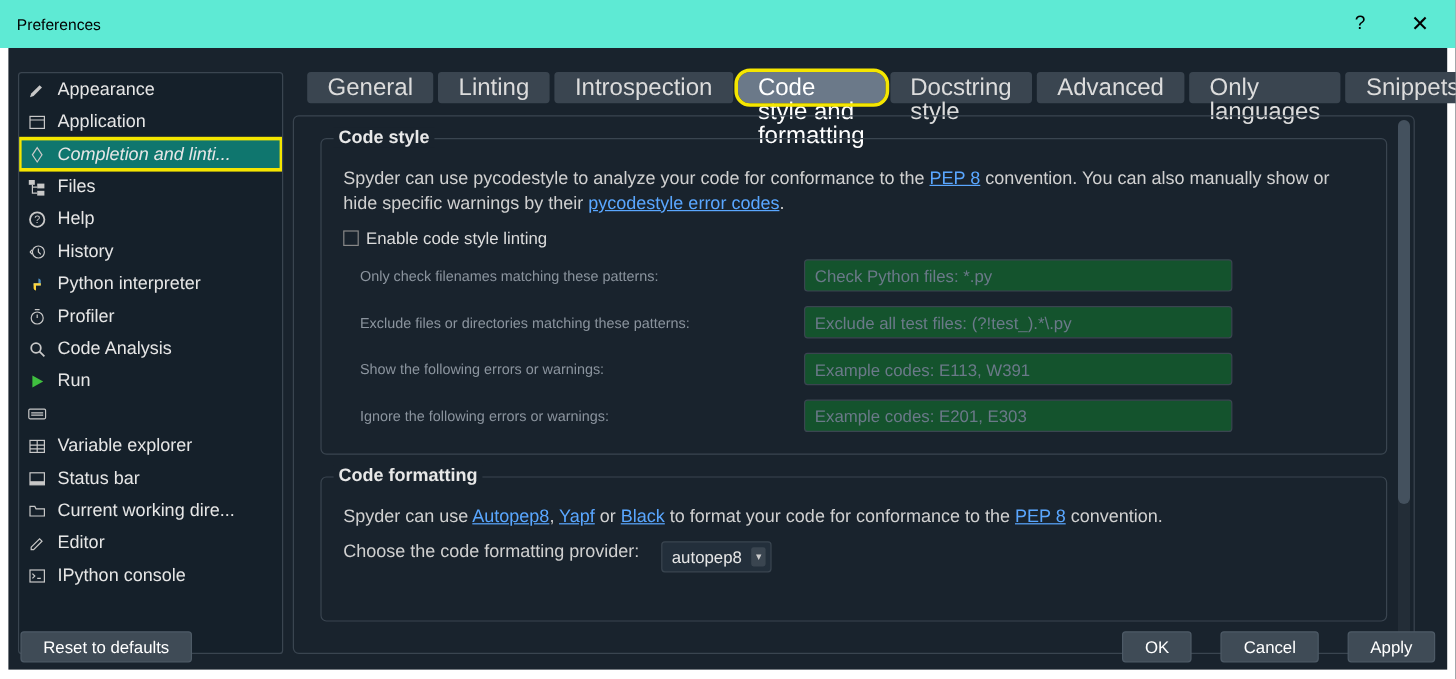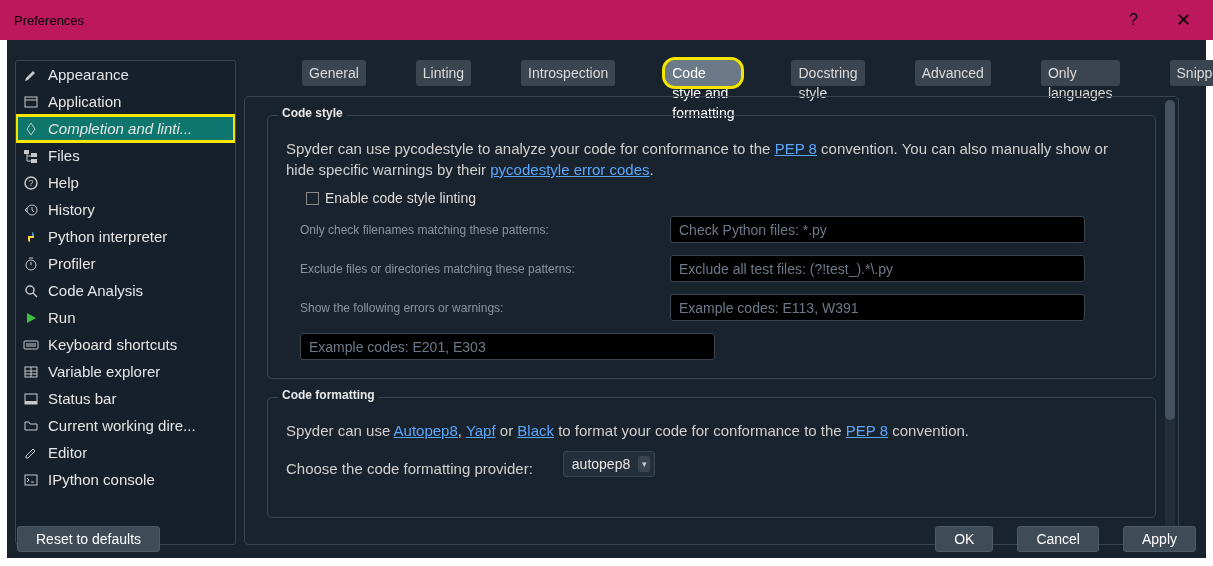--- a/index.html
+++ b/index.html
@@ -1,53 +1,53 @@
 <!DOCTYPE html>
 <html><head>
 <meta charset="utf-8">
 <style>
 * { box-sizing: border-box; margin: 0; padding: 0; }
 body { font-family: "Segoe UI", Arial, sans-serif; background: #fff; width: 1213px; height: 566px; overflow: hidden; font-size: 14px; color: #ddd; }
-.titlebar { height: 40px; display: flex; align-items: center; padding: 0 14px; background: #be185d; color: #000; }
+.titlebar { height: 40px; display: flex; align-items: center; padding: 0 14px; background: #5eead4; color: #000; }
 .titlebar .title { font-size: 13px; flex: 0 0 auto; }
 .titlebar .spacer { flex: 1; }
 .titlebar .help { font-size: 16px; margin-right: 30px; cursor: default; }
 .titlebar .close { font-size: 18px; cursor: default; padding: 4px 8px; }
 
 .app { background: #19232d; width: 1199px; height: 518px; margin: 0 7px; position: relative; }
 
 .sidebar { position: absolute; left: 8px; top: 20px; width: 221px; height: 485px; background: #15202a; border: 1px solid #3a4550; border-radius: 3px; overflow: hidden; }
 .sidebar-item { display: flex; align-items: center; height: 27px; padding: 0 6px; gap: 8px; color: #e6e6e6; cursor: default; white-space: nowrap; overflow: hidden; text-overflow: ellipsis; }
 .sidebar-item.selected { background: #0f766e; font-style: italic; }
 .sidebar-item.highlighted { outline: 3px solid #f5e600; outline-offset: -2px; }
 .sidebar-item .icon { width: 18px; height: 18px; display: inline-flex; align-items: center; justify-content: center; flex-shrink: 0; }
 .sidebar-item .label { overflow: hidden; text-overflow: ellipsis; white-space: nowrap; flex: 1; font-size: 15px; }
 
 .main { position: absolute; left: 237px; top: 20px; width: 955px; height: 485px; }
 .tabs { display: flex; gap: 4px; height: 26px; margin-left: 12px; }
-.tab { background: #3a4550; color: #dcdcdc; padding: 3px 7px; border-radius: 3px; font-size: 14px; cursor: default; line-height: 20px; margin-left: 46px; }
+.tab { background: #3a4550; color: #dcdcdc; padding: 3px 17px; border-radius: 3px; font-size: 20px; cursor: default; line-height: 20px; }
 .tab.active { background: #6b7989; color: #fff; }
 .tab.highlighted { outline: 3px solid #f5e600; outline-offset: 0; border-radius: 10px; }
 
 .panel-wrap { margin-top: 10px; width: 935px; height: 449px; border: 1px solid #3a4550; border-radius: 5px; position: relative; overflow: hidden; }
 .scrollbar { position: absolute; right: 3px; top: 3px; width: 10px; height: 442px; background: #232d37; border-radius: 5px; }
 .scrollbar-thumb { position: absolute; left: 0; top: 0; width: 10px; height: 320px; background: #44515e; border-radius: 5px; }
 
 .groupbox { border: 1px solid #3a4550; border-radius: 5px; margin: 18px 22px 0 22px; padding: 22px 18px 18px 18px; position: relative; }
-.groupbox .legend { position: absolute; top: -10px; left: 10px; background: #19232d; padding: 0 4px; font-weight: bold; font-size: 12px; color: #e8e8e8; }
+.groupbox .legend { position: absolute; top: -10px; left: 10px; background: #19232d; padding: 0 4px; font-weight: bold; font-size: 15px; color: #e8e8e8; }
 
 .desc { color: #d0d0d0; line-height: 1.4; font-size: 15px; margin-bottom: 10px; }
 .desc a, a.link { color: #5aa7ff; text-decoration: underline; }
 
-.checkbox-row { display: flex; align-items: center; gap: 6px; margin-top: 4px; margin-bottom: 10px; margin-left: 20px; }
+.checkbox-row { display: flex; align-items: center; gap: 6px; margin-top: 4px; margin-bottom: 10px; }
 .checkbox-row .box { width: 13px; height: 13px; border: 1px solid #888; display: inline-block; background: #19232d; }
 
 .field-grid { display: grid; grid-template-columns: 370px 1fr; row-gap: 12px; align-items: center; margin-left: 14px; }
 .field-grid .flabel { color: #8b949e; font-size: 12px; }
-.field-grid input { background: #000000; border: 1px solid #3a4550; border-radius: 3px; color: #aaa; height: 27px; padding: 0 8px; width: 415px; font-size: 14px; }
+.field-grid input { background: #14532d; border: 1px solid #3a4550; border-radius: 3px; color: #aaa; height: 27px; padding: 0 8px; width: 357px; font-size: 14px; }
 .field-grid input::placeholder { color: #6b7989; }
 
 .select { display: inline-flex; align-items: center; background: #232f3b; border: 1px solid #3a4550; border-radius: 3px; height: 26px; padding: 0 4px 0 8px; color: #e6e6e6; font-size: 14px; gap: 8px; }
 .select .arrow { width: 12px; height: 16px; background: #3a4550; border-radius: 2px; display: flex; align-items: center; justify-content: center; font-size: 9px; color: #ccc; }
 
 .footer { position: absolute; left: 0; bottom: 0; width: 100%; height: 38px; display: flex; align-items: center; padding: 0 10px; }
 .footer .spacer { flex: 1; }
 .footer button { background: #3f4b56; border: 1px solid #4d5a66; color: #fff; height: 26px; padding: 0 18px; border-radius: 3px; font-size: 14px; cursor: default; margin-left: 24px; }
 .footer .reset { margin-left: 0; }
 
@@ -157,21 +157,20 @@
         <span class="label">Run</span>
       </div>
       <div class="sidebar-item">
         <span class="icon">
           <svg width="16" height="16" viewBox="0 0 16 16">
             <rect x="1" y="4" width="14" height="8" rx="1" fill="none" stroke="#c8c8c8"></rect>
             <line x1="3" y1="7" x2="13" y2="7" stroke="#c8c8c8"></line>
             <line x1="3" y1="9" x2="13" y2="9" stroke="#c8c8c8"></line>
           </svg>
         </span>
-        <span class="label">Keyboard shortcuts</span>
       </div>
       <div class="sidebar-item">
         <span class="icon">
           <svg width="16" height="16" viewBox="0 0 16 16">
             <rect x="2" y="3" width="12" height="10" fill="none" stroke="#c8c8c8"></rect>
             <line x1="2" y1="7" x2="14" y2="7" stroke="#c8c8c8"></line>
             <line x1="2" y1="10" x2="14" y2="10" stroke="#c8c8c8"></line>
             <line x1="8" y1="3" x2="8" y2="13" stroke="#c8c8c8"></line>
           </svg>
         </span>
@@ -236,30 +235,31 @@
           <span class="box"></span>
           <span>Enable code style linting</span>
         </div>
         <div class="field-grid">
           <div class="flabel">Only check filenames matching these patterns:</div>
           <input disabled="" placeholder="Check Python files: *.py" style="">
           <div class="flabel">Exclude files or directories matching these patterns:</div>
           <input disabled="" placeholder="Exclude all test files: (?!test_).*\.py" style="">
           <div class="flabel">Show the following errors or warnings:</div>
           <input disabled="" placeholder="Example codes: E113, W391" style="">
+          <div class="flabel">Ignore the following errors or warnings:</div>
           <input disabled="" placeholder="Example codes: E201, E303" style="">
         </div>
       </div>
 
       <div class="groupbox" style="padding-bottom:40px;">
         <div class="legend">Code formatting</div>
         <p class="desc">
           <span>Spyder can use </span><a class="link">Autopep8</a><span>, </span><a class="link">Yapf</a><span> or </span><a class="link">Black</a><span> to format your code for conformance to the </span><a class="link">PEP 8</a><span> convention.</span>
         </p>
-        <div style="display:flex; align-items:flex-end; gap:30px;">
+        <div style="display:flex; align-items:flex-start; gap:18px;">
           <span style="font-size:15px; color:#d0d0d0;">Choose the code formatting provider:</span>
           <div class="select">
             <span>autopep8</span>
             <span class="arrow">▾</span>
           </div>
         </div>
       </div>
 
       <div class="scrollbar">
         <div class="scrollbar-thumb"></div>

